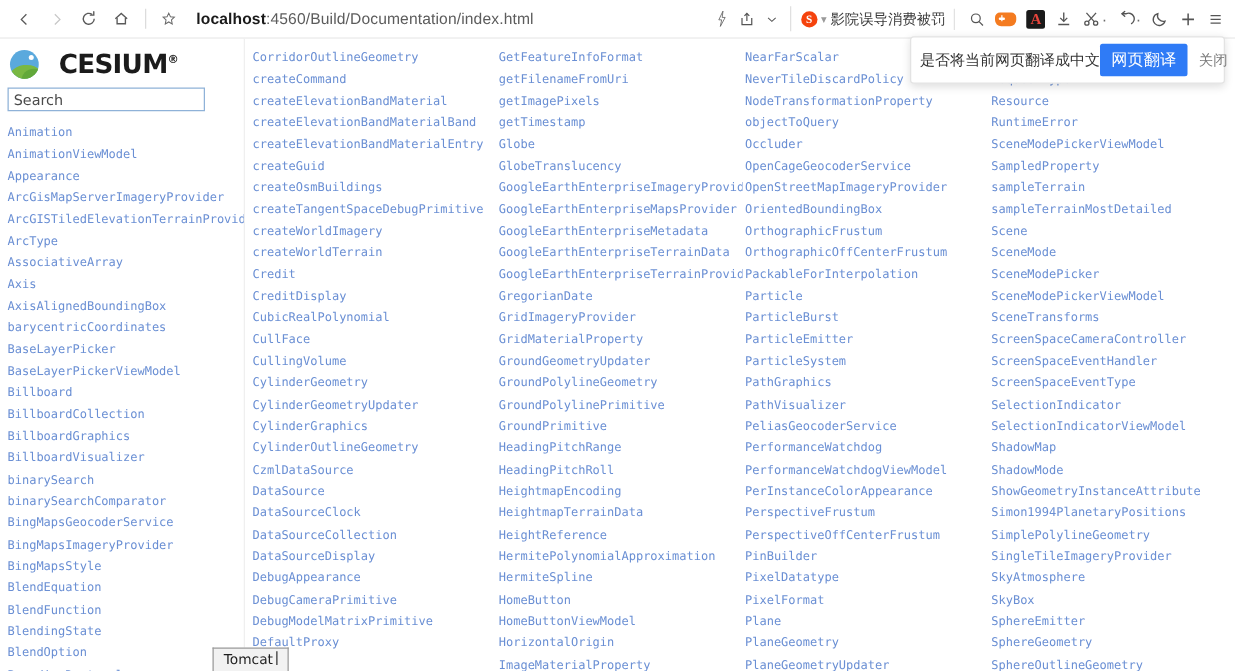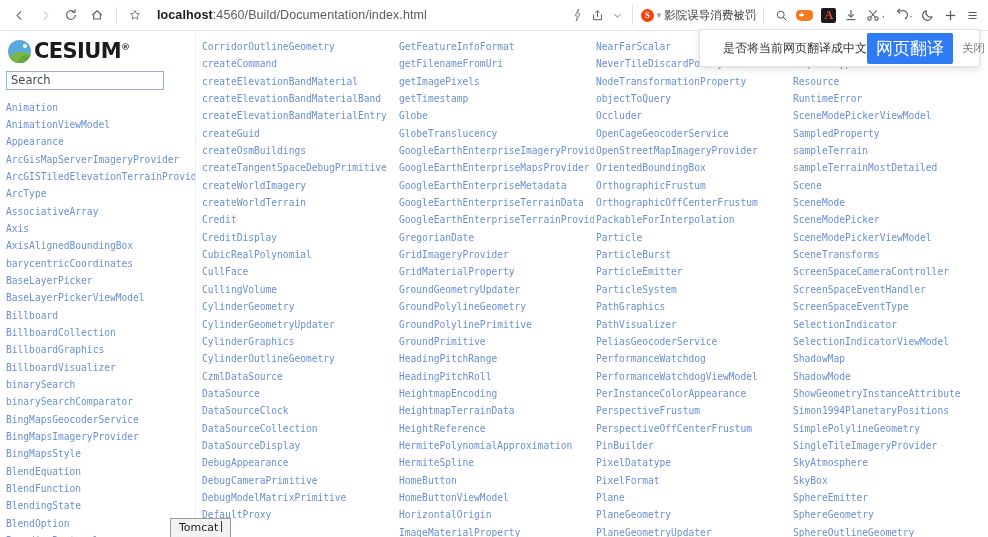--- a/index.html
+++ b/index.html
@@ -99,37 +99,37 @@
     display: flex; align-items: center; justify-content: center;
     color: #e8453c; font-size: 12px; font-weight: bold;
     font-family: "Liberation Serif", serif;
   }
   .mini-dot { font-size: 13px; color: #6a6a6a; margin-left: 1px; }
 
   
   .translate-popup {
     position: absolute;
     right: 8px; top: 29px;
-    width: 281px; height: 38px;
+    width: 252px; height: 38px;
     background: #ffffff;
     border: 1px solid #e3e3e3;
     border-radius: 3px;
     box-shadow: 0 2px 7px rgba(0,0,0,0.13);
     display: flex; align-items: center;
-    padding: 0 23px;
+    padding: 0 7px;
     z-index: 50;
   }
   .translate-text {
     font-size: 12px; color: #333; white-space: nowrap;
     font-family: "DejaVu Sans", sans-serif;
     flex: 1 1 auto;
   }
   .translate-btn {
     background: #2f7bf6; color: #fff;
-    font-size: 17px;
+    font-size: 13px;
     font-family: "DejaVu Sans", sans-serif;
     border: none; border-radius: 2px;
     padding: 4px 9px;
     cursor: pointer; white-space: nowrap;
     flex: 0 0 auto;
   }
   .translate-close {
     font-size: 11.5px; color: #7b7b7b; margin-left: 9px;
     font-family: "DejaVu Sans", sans-serif; white-space: nowrap;
     flex: 0 0 auto;
@@ -177,21 +177,21 @@
     background: #62a83a;
     border-radius: 60% 60% 0 0 / 90% 90% 0 0;
   }
   .brand-mark .sun {
     position: absolute; right: 4px; top: 4px;
     width: 4.5px; height: 4.5px; border-radius: 50%;
     background: #ffffff;
   }
   .brand-text {
     font-size: 21px; font-weight: 700; letter-spacing: -0.6px;
-    color: #1b1b1b; margin-left: 3px;
+    color: #1b1b1b; margin-left: 16px;
     font-family: "DejaVu Sans", sans-serif;
   }
   .brand-reg { font-size: 9px; vertical-align: super; font-weight: 700; }
   .search-box {
     width: 158px; height: 19px;
     border: 1px solid #8fb2d8;
     background: #fff;
     font-size: 11.5px;
     color: #444;
     padding: 1px 4px;

